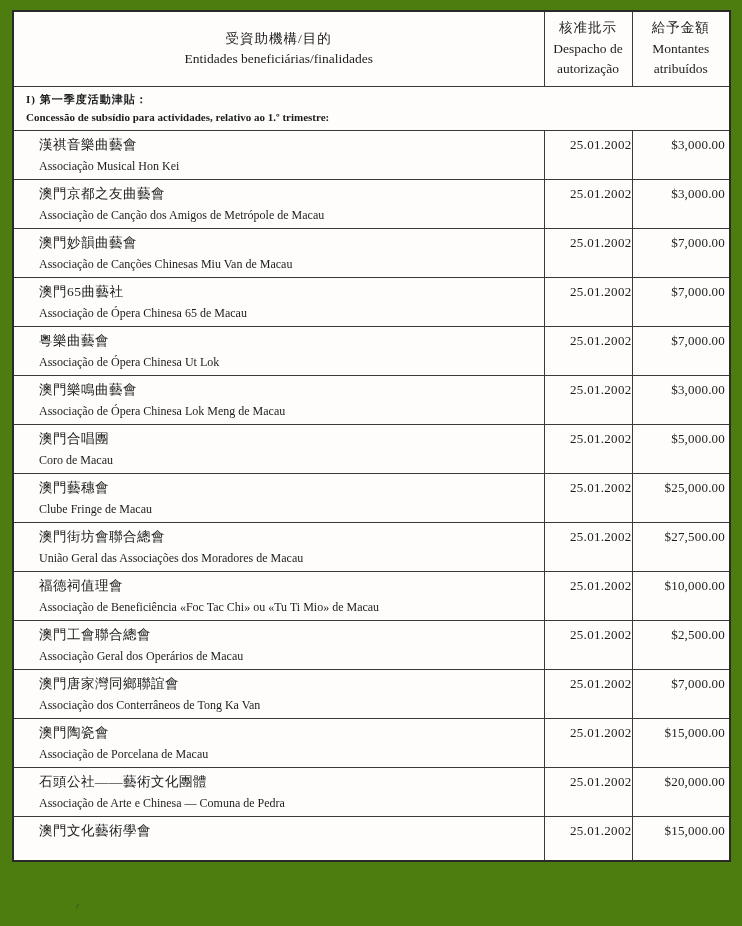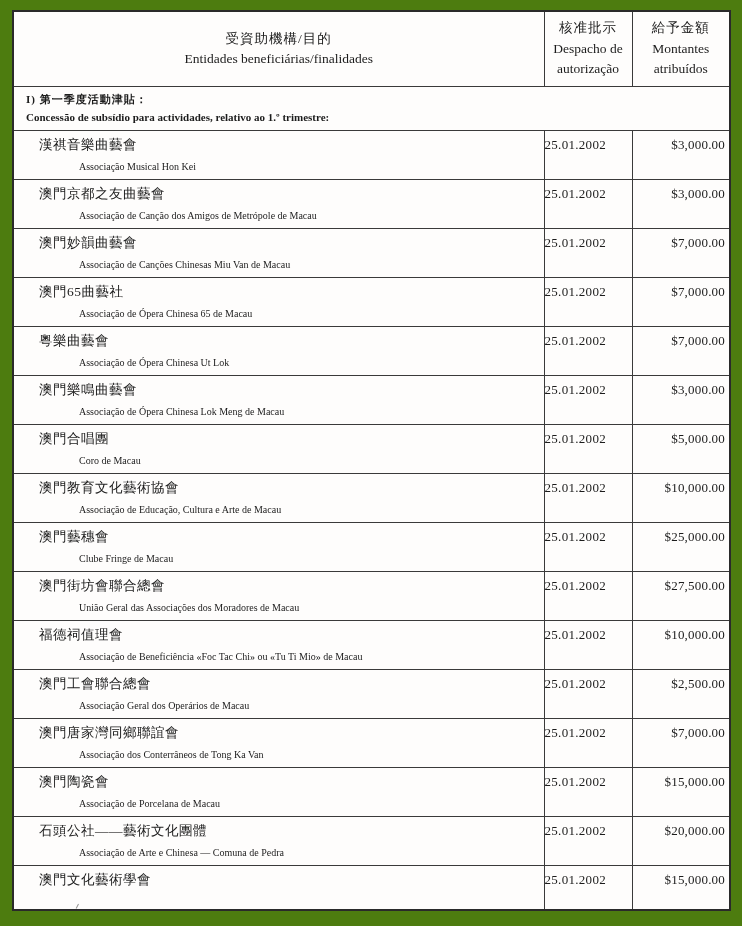--- a/index.html
+++ b/index.html
@@ -52,23 +52,23 @@
     font-size: 11px;
     line-height: 18px;
     vertical-align: middle;
   }
   .section-zh { display: block; letter-spacing: 1px; }
   .section-pt { display: block; }
 
   tbody tr.data-row td { height: 45px; }
   td.cell-entity { padding: 3px 6px 2px 25px; }
   .name-zh { display: block; font-size: 13.5px; line-height: 22px; letter-spacing: 0.5px; white-space: nowrap; }
-  .name-pt { display: block; font-size: 10px; line-height: 21px; white-space: nowrap; margin-left: 40px; }
+  .name-pt { display: block; font-size: 12px; line-height: 21px; white-space: nowrap; }
   td.cell-date {
-    text-align: left;
+    text-align: right;
     font-size: 13px;
     padding-top: 6px;
     letter-spacing: 0.3px;
   }
   td.cell-amount {
     text-align: right;
     font-size: 13px;
     padding: 6px 4px 0 0;
     letter-spacing: 0.2px;
   }
@@ -173,28 +173,20 @@
     <tr class="data-row">
       <td class="cell-entity">
         <span class="name-zh">澳門合唱團</span>
         <span class="name-pt">Coro de Macau</span>
       </td>
       <td class="cell-date">25.01.2002</td>
       <td class="cell-amount">$5,000.00</td>
     </tr>
 
 
-    <tr class="data-row">
-      <td class="cell-entity">
-        <span class="name-zh">澳門教育文化藝術協會</span>
-        <span class="name-pt">Associação de Educação, Cultura e Arte de Macau</span>
-      </td>
-      <td class="cell-date">25.01.2002</td>
-      <td class="cell-amount">$10,000.00</td>
-    </tr>
 
     <tr class="data-row">
       <td class="cell-entity">
         <span class="name-zh">澳門藝穗會</span>
         <span class="name-pt">Clube Fringe de Macau</span>
       </td>
       <td class="cell-date">25.01.2002</td>
       <td class="cell-amount">$25,000.00</td>
     </tr>
 

